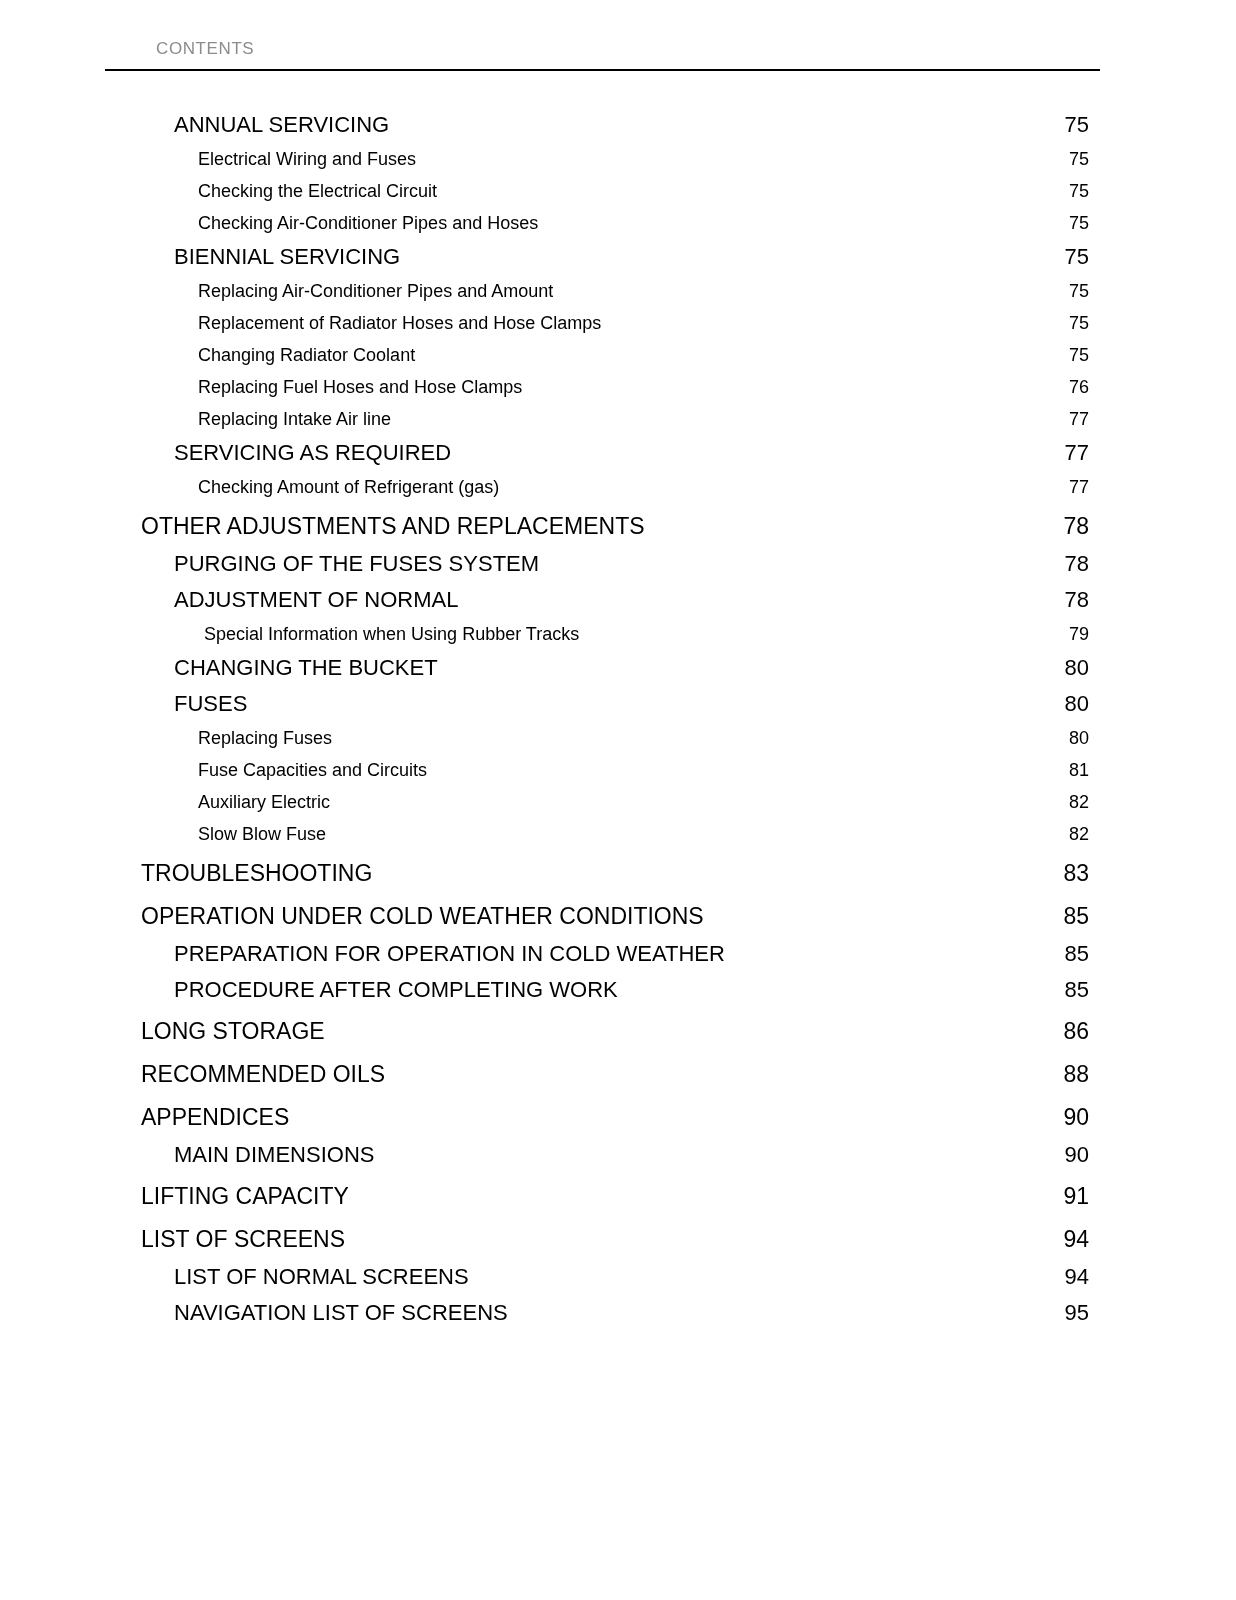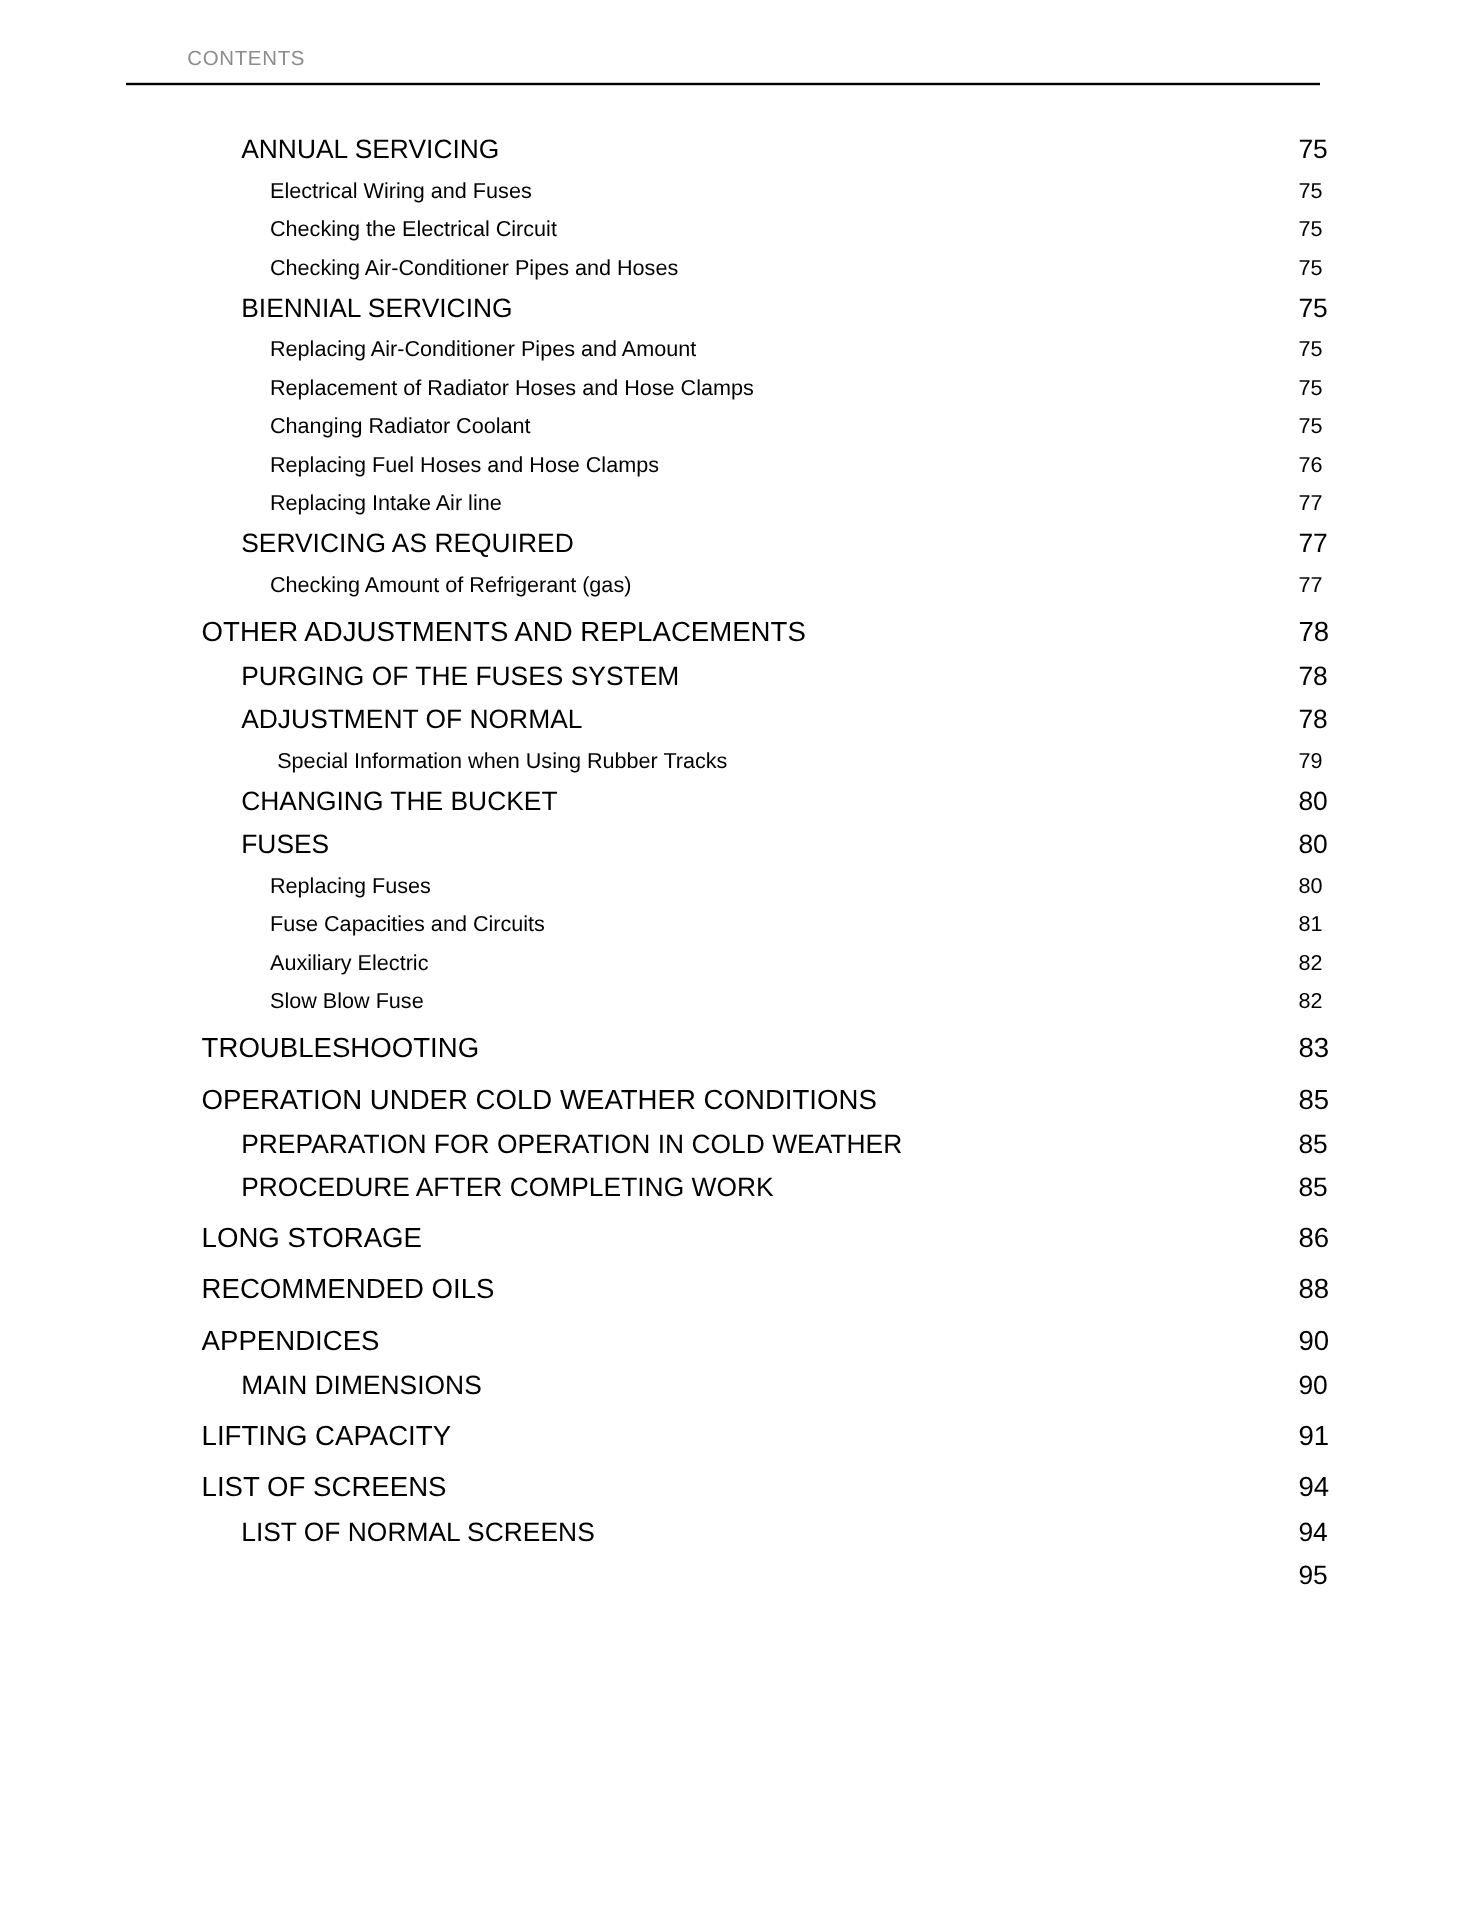--- a/index.html
+++ b/index.html
@@ -40,21 +40,21 @@
   .header-rule {
     margin-top: 9px;
     width: 995px;
     height: 2px;
     background: #000000;
   }
 
   
   .toc {
     position: absolute;
-    left: 121px;
+    left: 94px;
     top: 107px;
     width: 995px;
   }
 
   .toc-entry {
     display: flex;
     align-items: baseline;
     width: 100%;
     white-space: nowrap;
     color: #000000;
@@ -77,20 +77,21 @@
     content: "......................................................................................................................................................................................................";
     position: absolute;
     left: 0;
     top: 0;
     letter-spacing: 0.9px;
     white-space: nowrap;
   }
 
   .entry-page {
     flex: 0 0 auto;
+    text-align: right;
     min-width: 34px;
   }
 
   
   .lvl1 {
     font-size: 23px;
     line-height: 40px;
     padding-left: 47px;
   }
   .lvl1 .leader::before { font-size: 23px; letter-spacing: 0.85px; }
@@ -297,18 +298,19 @@
         <span class="entry-title">LIST OF SCREENS</span>
         <span class="leader"></span>
         <span class="entry-page">94</span>
       </div>
       <div class="toc-entry lvl2">
         <span class="entry-title">LIST OF NORMAL SCREENS</span>
         <span class="leader"></span>
         <span class="entry-page">94</span>
       </div>
       <div class="toc-entry lvl2 sp-before">
+        <span class="entry-title">NAVIGATION LIST OF SCREENS</span>
         <span class="leader"></span>
         <span class="entry-page">95</span>
       </div>
     </div>
 
 </div>
 
 </body></html>

